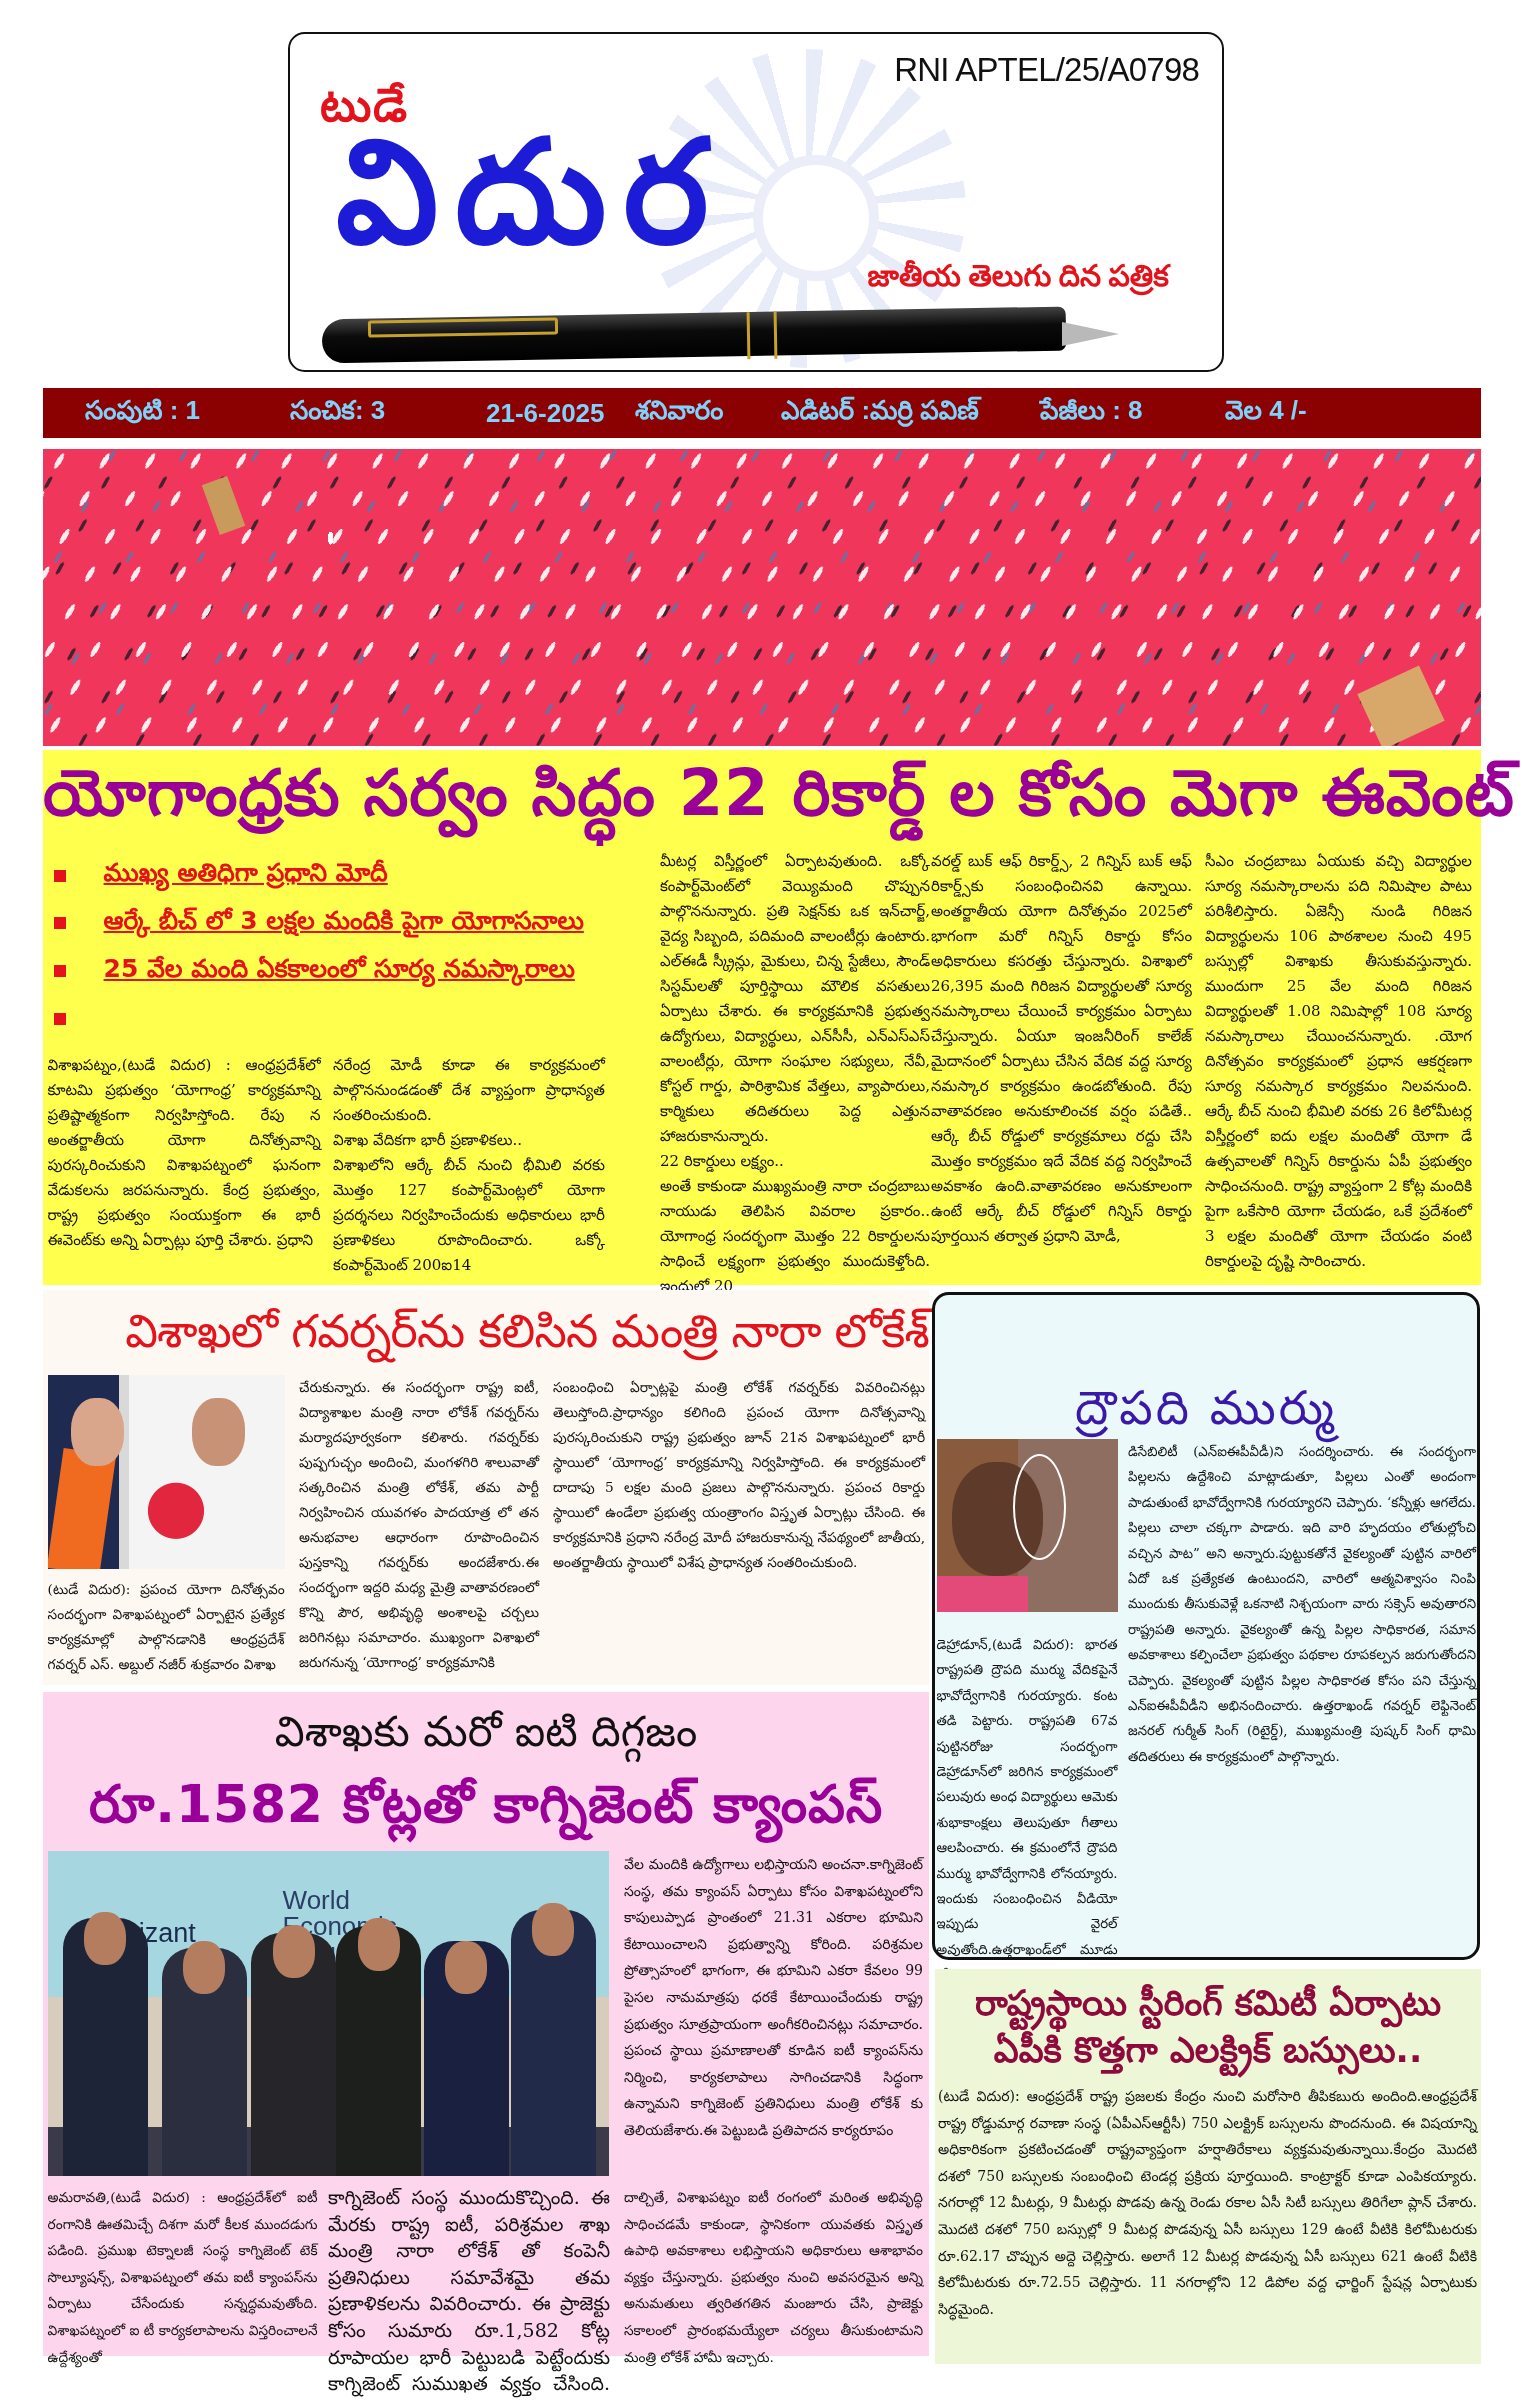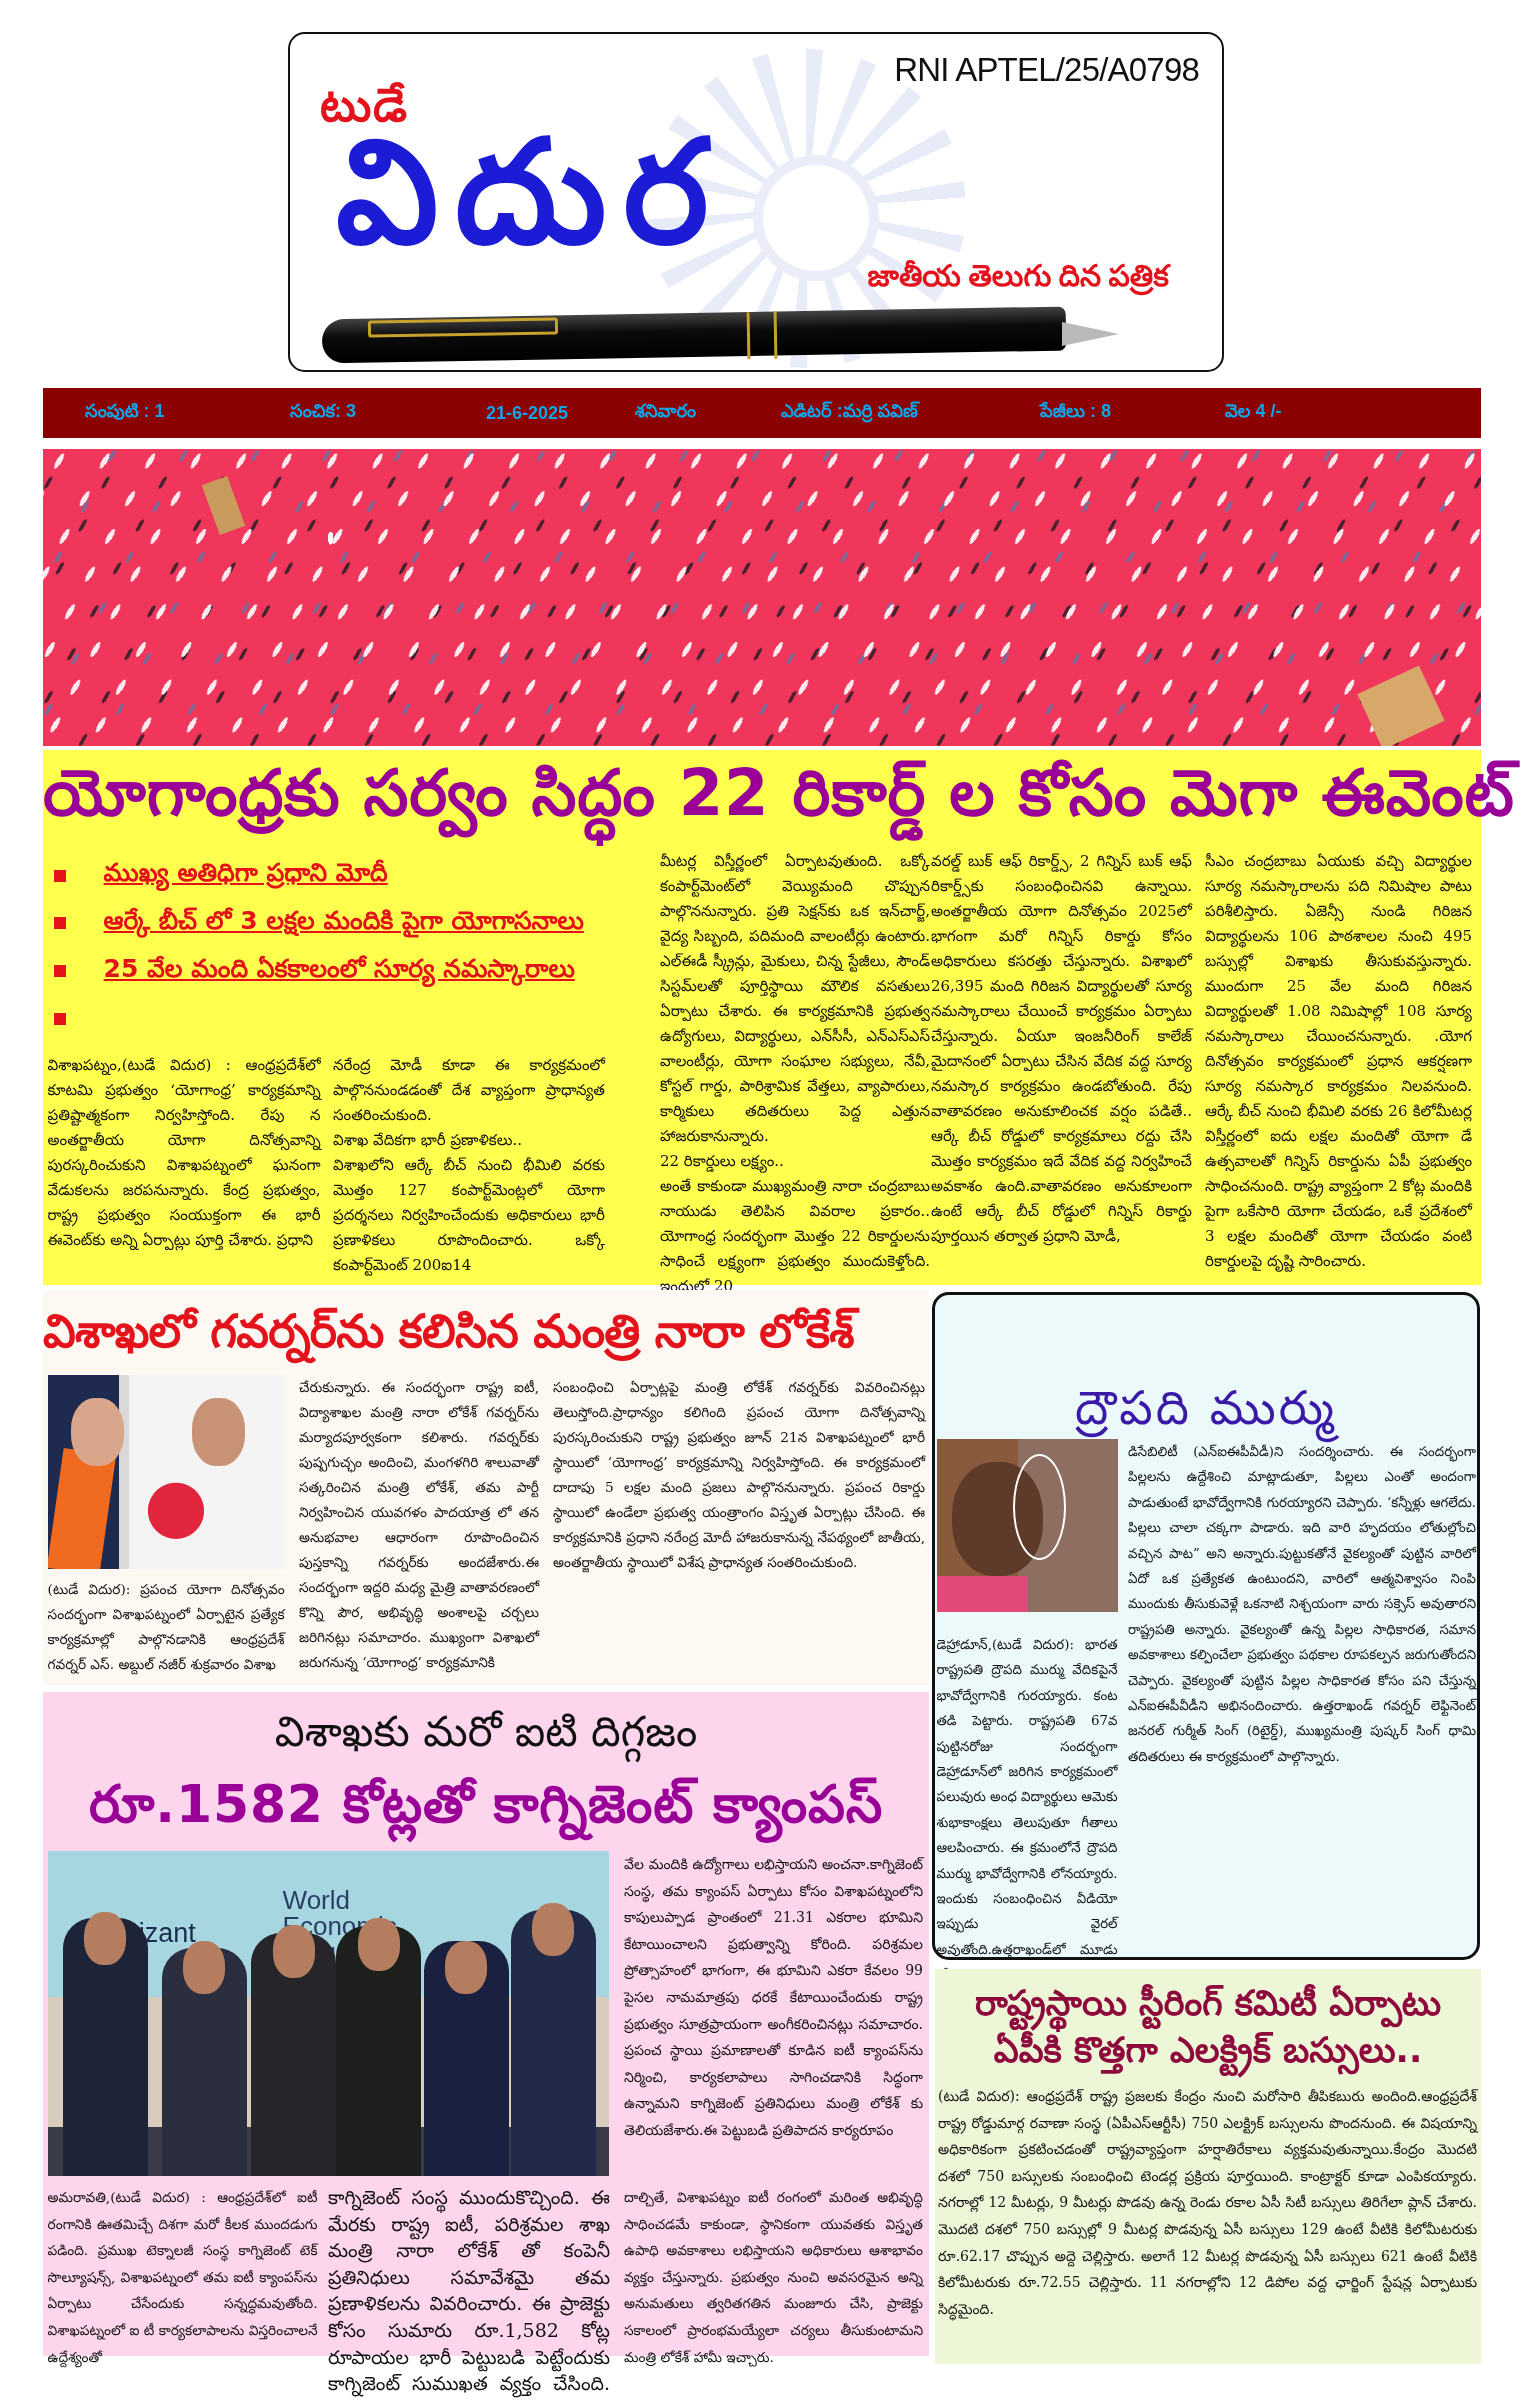--- a/index.html
+++ b/index.html
@@ -29,21 +29,21 @@
   .tagline { position: absolute; right: 53px; top: 225px; font-size: 30px; font-weight: bold; color: #e3121b; font-family: Liberation Serif, serif; }
   .pen { position: absolute; left: 32px; top: 273px; width: 804px; height: 53px; }
   .pen .body { position: absolute; left: 0; top: 6px; width: 744px; height: 44px; background: linear-gradient(#444 0%, #0b0b0b 40%, #000 100%); border-radius: 23px 7.6px 7.6px 23px; transform: rotate(-1deg); }
   .pen .clip { position: absolute; left: 46px; top: 12px; width: 190px; height: 16.7px; border: 3px solid #c8a02c; border-radius: 3px; transform: rotate(-1deg); }
   .pen .band { position: absolute; left: 425px; top: 4.6px; width: 30px; height: 47px; border-left: 3.8px solid #c8a02c; border-right: 3.8px solid #c8a02c; transform: rotate(-1deg); }
   .pen .nib { position: absolute; left: 740px; top: 15px; width: 0; height: 0; border-top: 12px solid transparent; border-bottom: 12px solid transparent; border-left: 57px solid #b9b9b9; }
 
   
   .infobar {
     position: absolute; left: 43px; top: 388px; width: 1438px; height: 50px; background: #8b0000;
-    display: flex; align-items: center; color: #0ea5e9; font-weight: bold; font-size: 18px;
+    display: flex; align-items: center; color: #7dd3fc; font-weight: bold; font-size: 26px;
     font-family: "Liberation Sans", sans-serif; padding-left: 42px;
   }
   .infobar span { white-space: nowrap; }
 
   
   .hero {
     position: absolute; left: 43px; top: 449px; width: 1438px; height: 297px; overflow: hidden;
     background:
       radial-gradient(ellipse 4.6px 10.6px at 20% 30%, #fff 60%, transparent 62%),
       #f0365a;
@@ -75,21 +75,21 @@
   .col { position: absolute; font-size: 15px; line-height: 25px; color: #111; text-align: justify; font-family: "DejaVu Serif", serif; }
   .col p { margin: 0; }
   .yoga .c1 { left: 4.6px; top: 303px; width: 273px; }
   .yoga .c2 { left: 290px; top: 303px; width: 272px; }
   .yoga .c3 { left: 577px; top: 99px; width: 270px; margin-left: 40px; }
   .yoga .c4 { left: 888px; top: 99px; width: 261px; }
   .yoga .c5 { left: 1162px; top: 99px; width: 267px; }
 
   
   .lokesh { position: absolute; left: 43px; top: 1290px; width: 886px; height: 395px; background: #fdf8f2; }
-  .lokesh-headline { position: absolute; left: 0; top: 13.7px; width: 100%; text-align: left; font-size: 46px; font-weight: bold; color: #e3121b; white-space: nowrap; letter-spacing: -0.8px; }
+  .lokesh-headline { position: absolute; left: 0; top: 13.7px; width: 100%; text-align: right; font-size: 46px; font-weight: normal; color: #e3121b; white-space: nowrap; letter-spacing: -0.8px; }
   .photo-lokesh { position: absolute; left: 4.6px; top: 85px; width: 237px; height: 194px; background:
       radial-gradient(circle 46px at 54% 70%, #e2263d 60%, transparent 62%),
       linear-gradient(90deg, #1e2a50 0 30%, #d9d9d9 30% 34%, #f4f4f4 34% 100%);
     overflow: hidden; }
   .photo-lokesh .face1 { position: absolute; left: 23px; top: 23px; width: 53px; height: 68px; border-radius: 45%; background: #d9a68b; }
   .photo-lokesh .face2 { position: absolute; left: 144px; top: 23px; width: 53px; height: 68px; border-radius: 45%; background: #c89277; }
   .photo-lokesh .scarf { position: absolute; left: 7.6px; top: 76px; width: 53px; height: 121px; background: #f06a20; transform: rotate(8deg); }
   .lokesh .c1 { left: 4.6px; top: 287px; width: 237px; font-size: 13.7px; line-height: 25px; }
   .lokesh .c2 { left: 256px; top: 85px; width: 240px; font-size: 13.7px; line-height: 25px; }
   .lokesh .c3 { left: 510px; top: 85px; width: 372px; font-size: 13.7px; line-height: 25px; }

